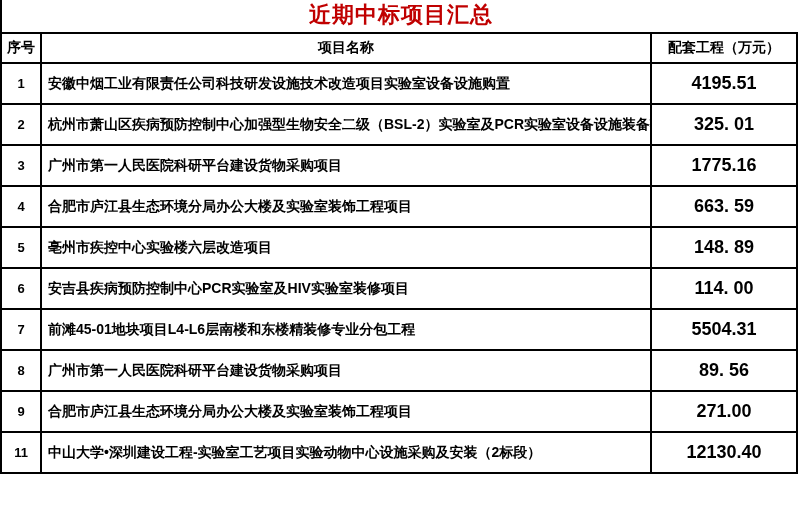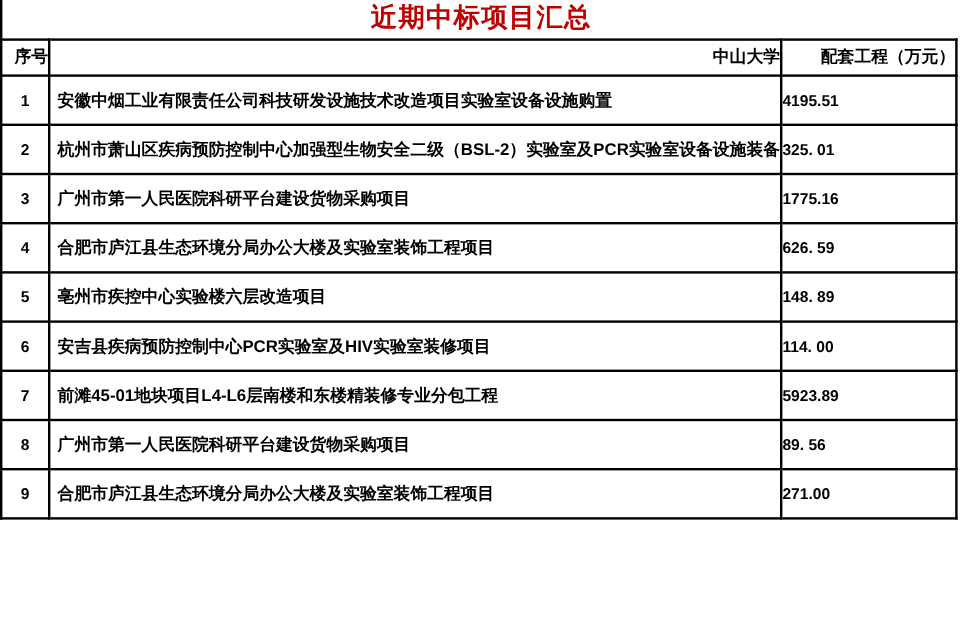--- a/index.html
+++ b/index.html
@@ -44,53 +44,53 @@
     box-sizing: border-box;
   }
   .bid-table thead tr {
     height: 30px;
   }
   .bid-table tbody tr {
     height: 41px;
   }
   .bid-table th {
     font-size: 14px;
-    text-align: right;
+    text-align: center;
   }
   .col-no {
     width: 40px;
     text-align: center;
     font-size: 13px;
   }
   .col-name {
     width: 610px;
     text-align: left;
     padding-left: 6px;
     font-size: 14px;
   }
   .col-amount {
     width: 146px;
-    text-align: left;
-    font-size: 13px;
+    text-align: center;
+    font-size: 18px;
   }
   td.col-name {
     padding-left: 6px;
   }
 </style>
 </head>
 <body>
 
 <div class="page">
   <div class="title" style="color: rgb(192, 0, 0);">近期中标项目汇总</div>
 
   <table class="bid-table">
     <thead>
       <tr>
         <th class="col-no">序号</th>
-        <th class="col-name">中山大学</th>
+        <th class="col-name">项目名称</th>
         <th class="col-amount">配套工程（万元）</th>
       </tr>
     </thead>
     <tbody>
         <tr>
           <td class="col-no">1</td>
           <td class="col-name">安徽中烟工业有限责任公司科技研发设施技术改造项目实验室设备设施购置</td>
           <td class="col-amount">4195.51</td>
         </tr>
         <tr>
@@ -99,42 +99,47 @@
           <td class="col-amount">325. 01</td>
         </tr>
         <tr>
           <td class="col-no">3</td>
           <td class="col-name">广州市第一人民医院科研平台建设货物采购项目</td>
           <td class="col-amount">1775.16</td>
         </tr>
         <tr>
           <td class="col-no">4</td>
           <td class="col-name">合肥市庐江县生态环境分局办公大楼及实验室装饰工程项目</td>
-          <td class="col-amount">626. 59</td>
+          <td class="col-amount">663. 59</td>
         </tr>
         <tr>
           <td class="col-no">5</td>
           <td class="col-name">亳州市疾控中心实验楼六层改造项目</td>
           <td class="col-amount">148. 89</td>
         </tr>
         <tr>
           <td class="col-no">6</td>
           <td class="col-name">安吉县疾病预防控制中心PCR实验室及HIV实验室装修项目</td>
           <td class="col-amount">114. 00</td>
         </tr>
         <tr>
           <td class="col-no">7</td>
           <td class="col-name">前滩45-01地块项目L4-L6层南楼和东楼精装修专业分包工程</td>
-          <td class="col-amount">5923.89</td>
+          <td class="col-amount">5504.31</td>
         </tr>
         <tr>
           <td class="col-no">8</td>
           <td class="col-name">广州市第一人民医院科研平台建设货物采购项目</td>
           <td class="col-amount">89. 56</td>
         </tr>
         <tr>
           <td class="col-no">9</td>
           <td class="col-name">合肥市庐江县生态环境分局办公大楼及实验室装饰工程项目</td>
           <td class="col-amount">271.00</td>
         </tr>
+        <tr>
+          <td class="col-no">11</td>
+          <td class="col-name">中山大学•深圳建设工程-实验室工艺项目实验动物中心设施采购及安装（2标段）</td>
+          <td class="col-amount">12130.40</td>
+        </tr>
       </tbody>
   </table>
 </div>
 
 </body></html>

